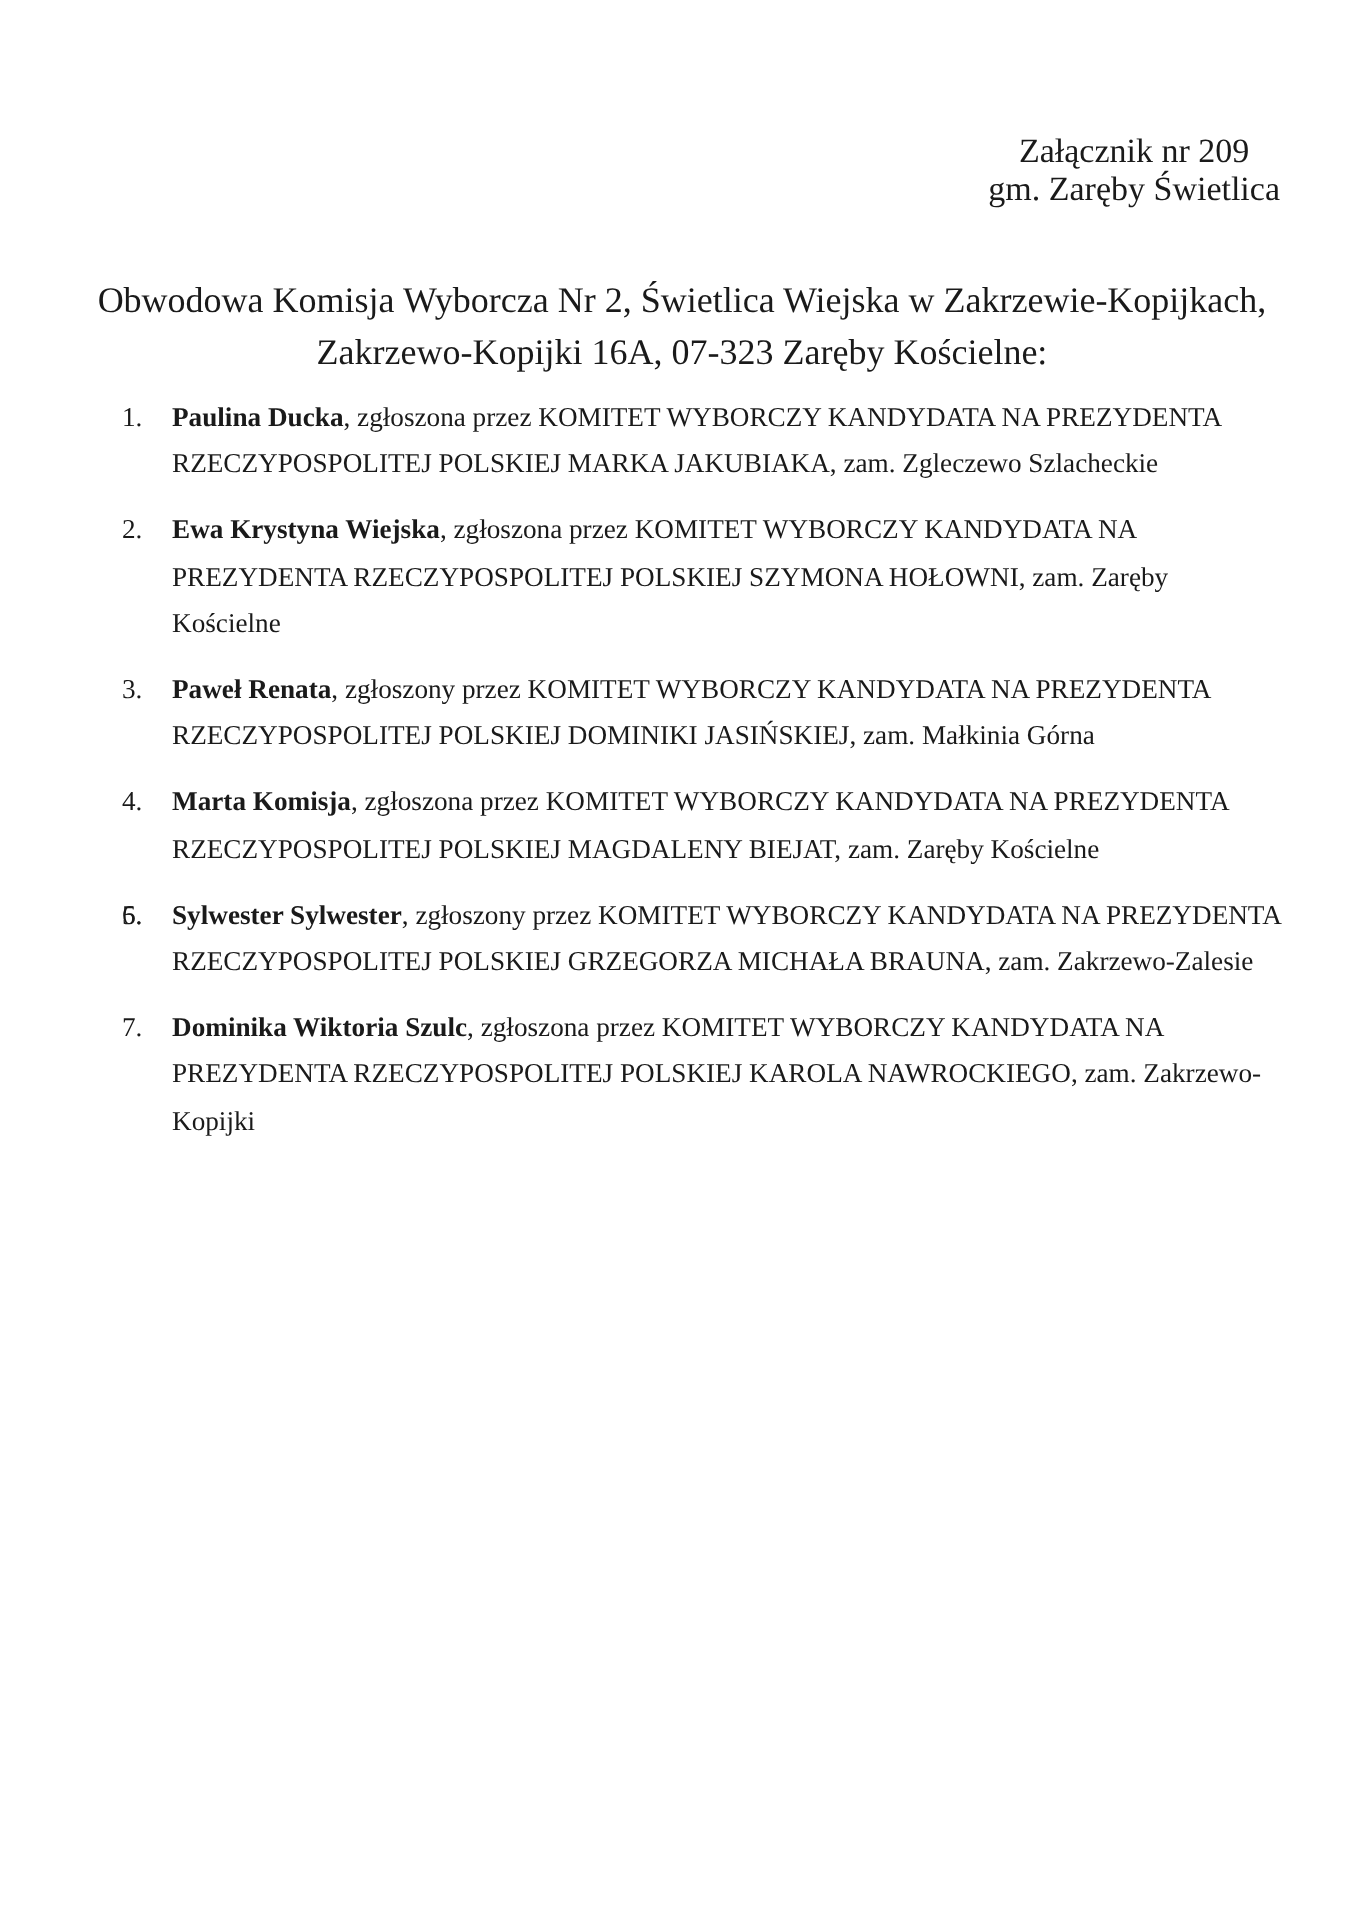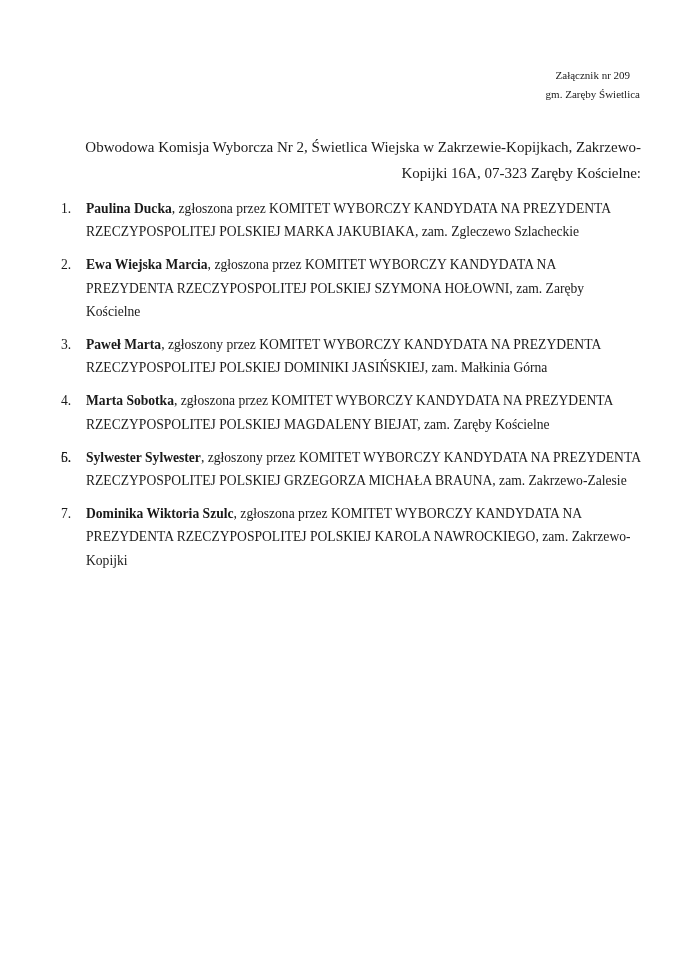--- a/index.html
+++ b/index.html
@@ -22,35 +22,35 @@
     background: #ffffff;
     overflow: hidden;
   }
 
   
   .doc-header {
     position: absolute;
     top: 66px;
     right: 39px;
     text-align: center;
-    font-size: 11px;
+    font-size: 17px;
     line-height: 19px;
     white-space: nowrap;
   }
   .doc-header .hline { display: block; }
 
   
   .intro {
     position: absolute;
     top: 119px;
     left: 41px;
     width: 600px;
-    font-size: 15px;
+    font-size: 18px;
     line-height: 26px;
-    text-align: right;
+    text-align: center;
   }
 
   
   .candidate-list {
     position: absolute;
     top: 197px;
     left: 41px;
     width: 600px;
     margin: 0;
     padding: 0;
@@ -96,31 +96,31 @@
 
   <ol class="candidate-list">
 
     <li class="candidate-item">
       <span class="item-number">1.</span>
       <span class="item-text"><span class="cand-name">Paulina Ducka</span><span class="cand-rest">, zgłoszona przez KOMITET WYBORCZY KANDYDATA NA PREZYDENTA RZECZYPOSPOLITEJ POLSKIEJ MARKA JAKUBIAKA, zam. Zgleczewo Szlacheckie</span></span>
     </li>
 
     <li class="candidate-item">
       <span class="item-number">2.</span>
-      <span class="item-text"><span class="cand-name">Ewa Wiejska Marcia</span><span class="cand-rest">, zgłoszona przez KOMITET WYBORCZY KANDYDATA NA PREZYDENTA RZECZYPOSPOLITEJ POLSKIEJ SZYMONA HOŁOWNI, zam. Zaręby Kościelne</span></span>
+      <span class="item-text"><span class="cand-name">Ewa Krystyna Wiejska</span><span class="cand-rest">, zgłoszona przez KOMITET WYBORCZY KANDYDATA NA PREZYDENTA RZECZYPOSPOLITEJ POLSKIEJ SZYMONA HOŁOWNI, zam. Zaręby Kościelne</span></span>
     </li>
 
     <li class="candidate-item">
       <span class="item-number">3.</span>
-      <span class="item-text"><span class="cand-name">Paweł Marta</span><span class="cand-rest">, zgłoszony przez KOMITET WYBORCZY KANDYDATA NA PREZYDENTA RZECZYPOSPOLITEJ POLSKIEJ DOMINIKI JASIŃSKIEJ, zam. Małkinia Górna</span></span>
+      <span class="item-text"><span class="cand-name">Paweł Renata</span><span class="cand-rest">, zgłoszony przez KOMITET WYBORCZY KANDYDATA NA PREZYDENTA RZECZYPOSPOLITEJ POLSKIEJ DOMINIKI JASIŃSKIEJ, zam. Małkinia Górna</span></span>
     </li>
 
     <li class="candidate-item">
       <span class="item-number">4.</span>
-      <span class="item-text"><span class="cand-name">Marta Sobotka</span><span class="cand-rest">, zgłoszona przez KOMITET WYBORCZY KANDYDATA NA PREZYDENTA RZECZYPOSPOLITEJ POLSKIEJ MAGDALENY BIEJAT, zam. Zaręby Kościelne</span></span>
+      <span class="item-text"><span class="cand-name">Marta Komisja</span><span class="cand-rest">, zgłoszona przez KOMITET WYBORCZY KANDYDATA NA PREZYDENTA RZECZYPOSPOLITEJ POLSKIEJ MAGDALENY BIEJAT, zam. Zaręby Kościelne</span></span>
     </li>
 
     <li class="candidate-item">
       <span class="item-number">5.</span>
     </li>
 
     <li class="candidate-item">
       <span class="item-number">6.</span>
       <span class="item-text"><span class="cand-name">Sylwester Sylwester</span><span class="cand-rest">, zgłoszony przez KOMITET WYBORCZY KANDYDATA NA PREZYDENTA RZECZYPOSPOLITEJ POLSKIEJ GRZEGORZA MICHAŁA BRAUNA, zam. Zakrzewo-Zalesie</span></span>
     </li>

